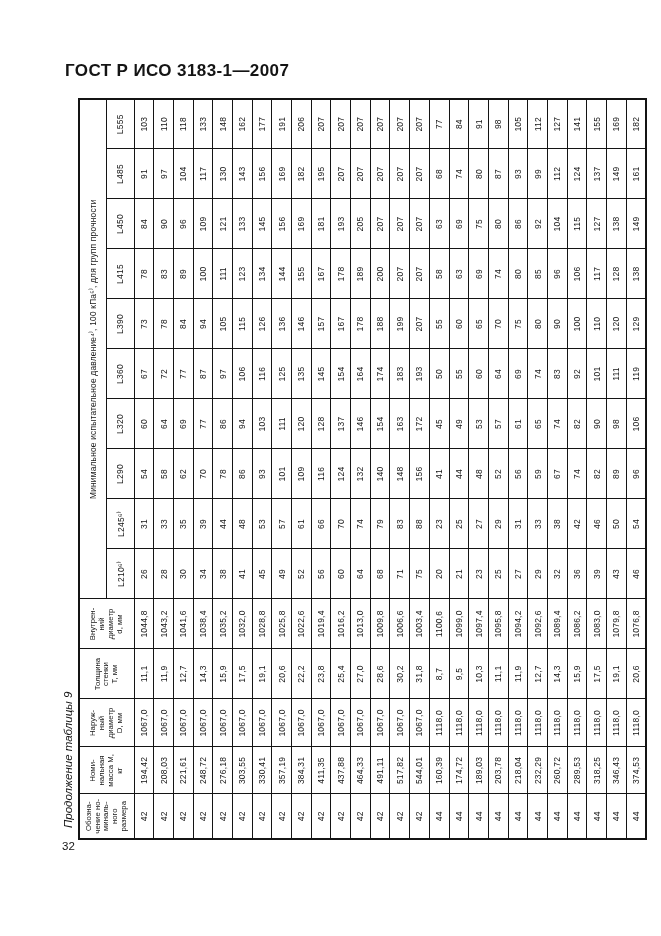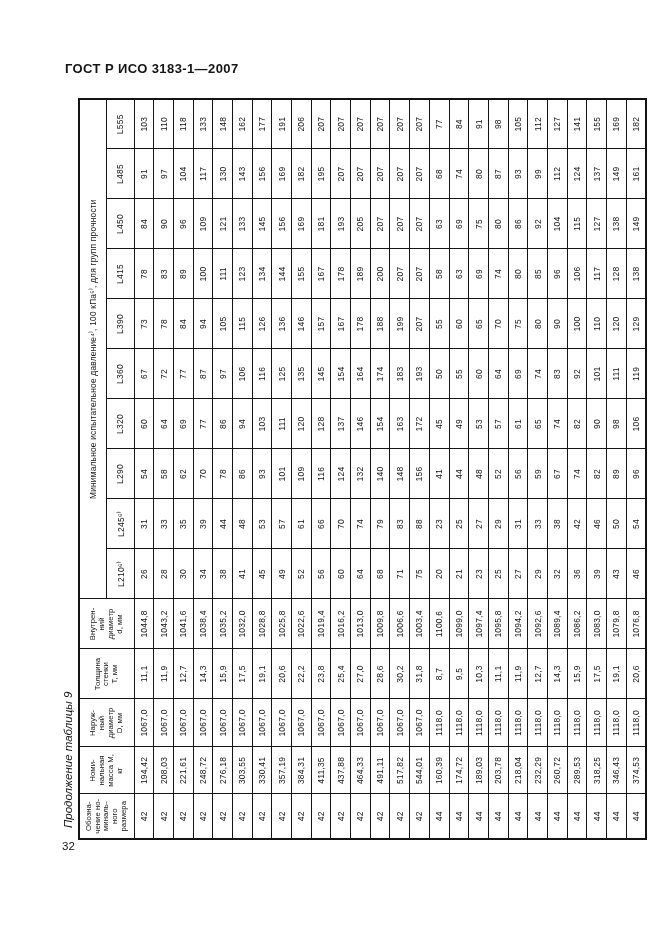--- a/index.html
+++ b/index.html
@@ -3,21 +3,21 @@
 <meta charset="utf-8">
 <style>
   html,body { margin:0; padding:0; }
   .page {
     position:relative; width:661px; height:936px;
     background:#ffffff; color:#141414; overflow:hidden;
     font-family:"Liberation Sans", sans-serif;
   }
   .doc-header {
     position:absolute; left:65px; top:61px;
-    font-size:13px; font-weight:bold; letter-spacing:0.4px;
+    font-size:17px; font-weight:bold; letter-spacing:0.4px;
     white-space:nowrap;
     text-align:right;
   }
   .page-num {
     position:absolute; left:62px; top:840px;
     font-size:11.5px;
   }
   .rot-wrap {
     position:absolute; left:61px; top:840px;
     width:740px; height:584px;

